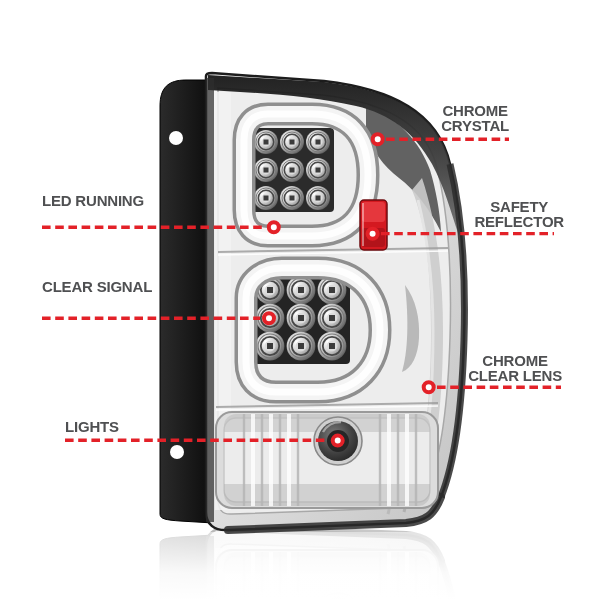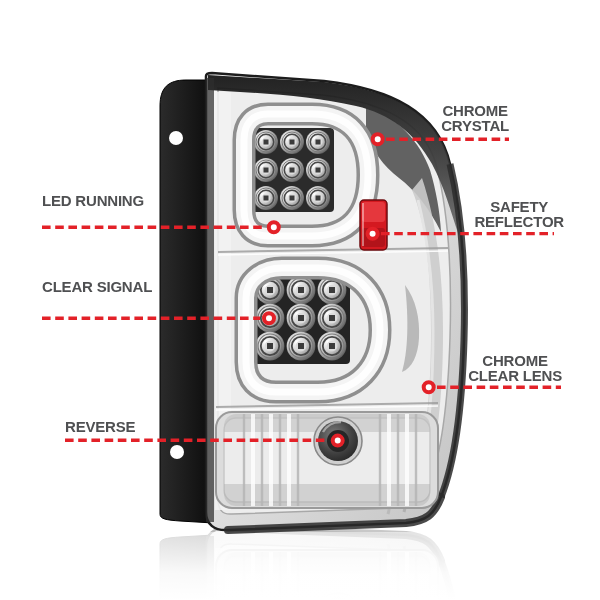--- a/index.html
+++ b/index.html
@@ -240,16 +240,16 @@
 
   <div class="label" style="top:194px;left:42px">
     <span class="ln">LED RUNNING</span>
   </div>
 
   <div class="label" style="top:280px;left:42px">
     <span class="ln">CLEAR SIGNAL</span>
   </div>
 
   <div class="label" style="top:420px;left:65px">
-    <span class="ln">REVERSE</span>
+    <span class="ln">LIGHTS</span>
   </div>
 
 </div>
 
 </body></html>

